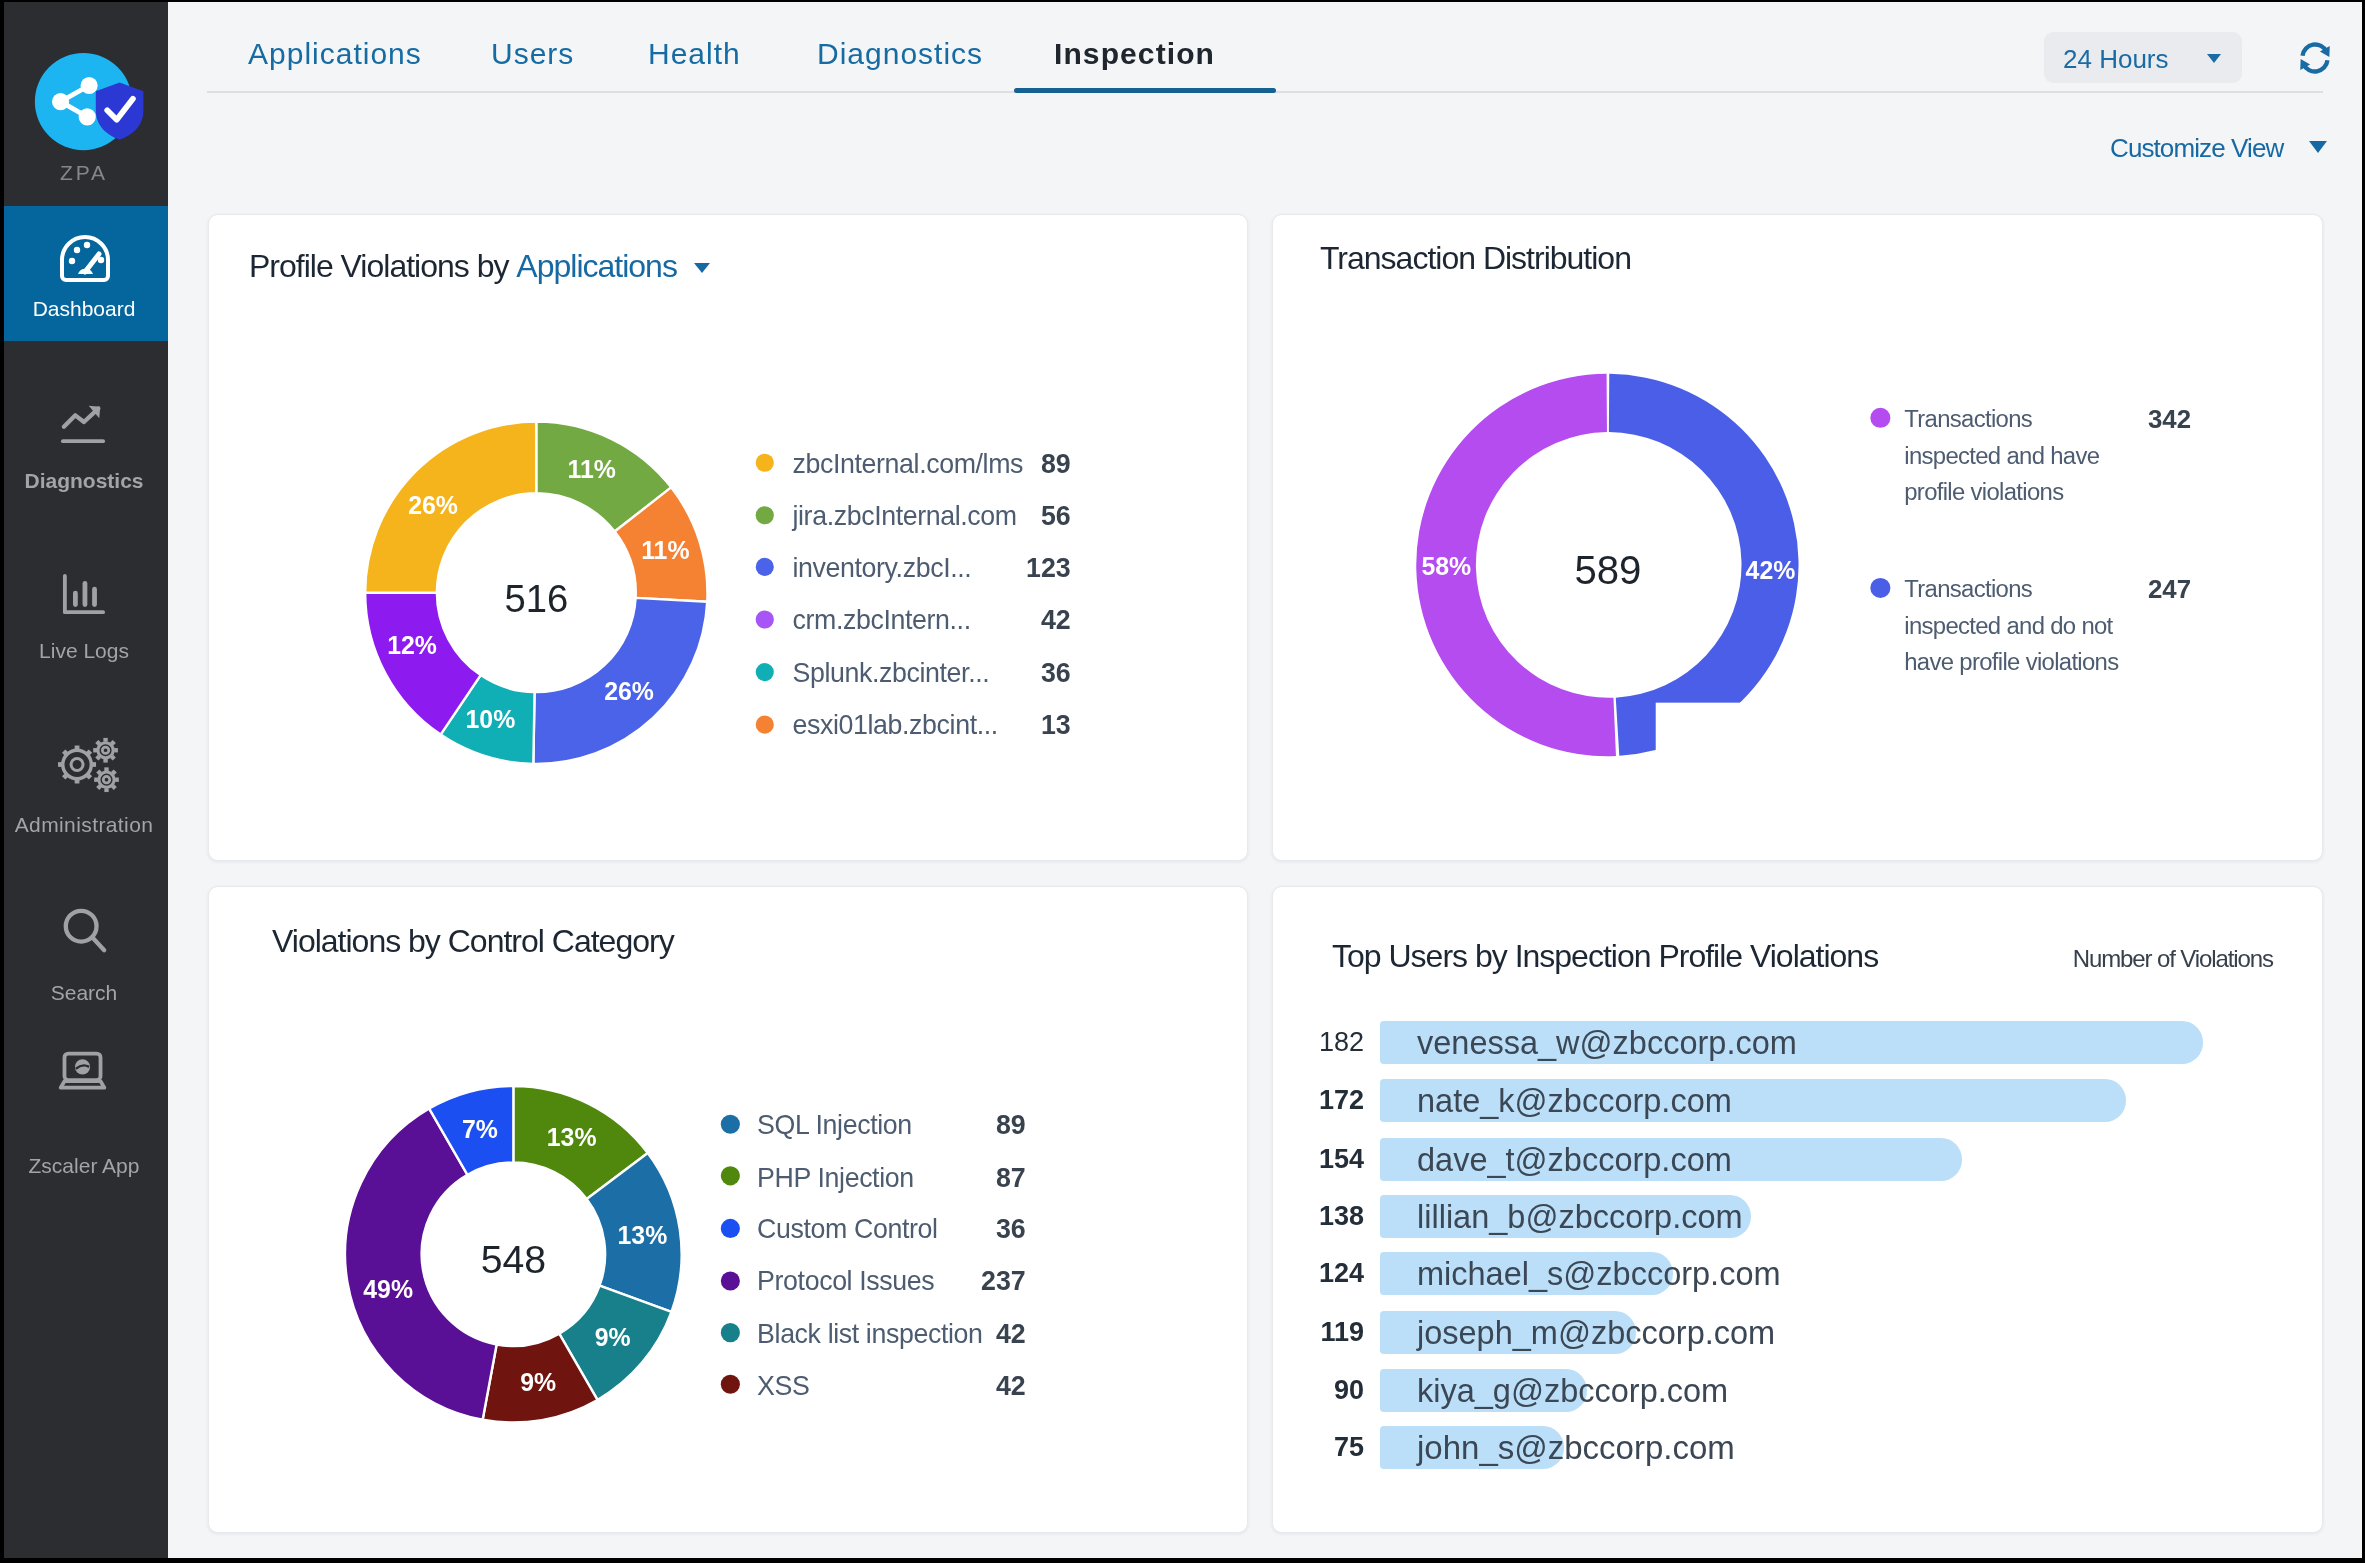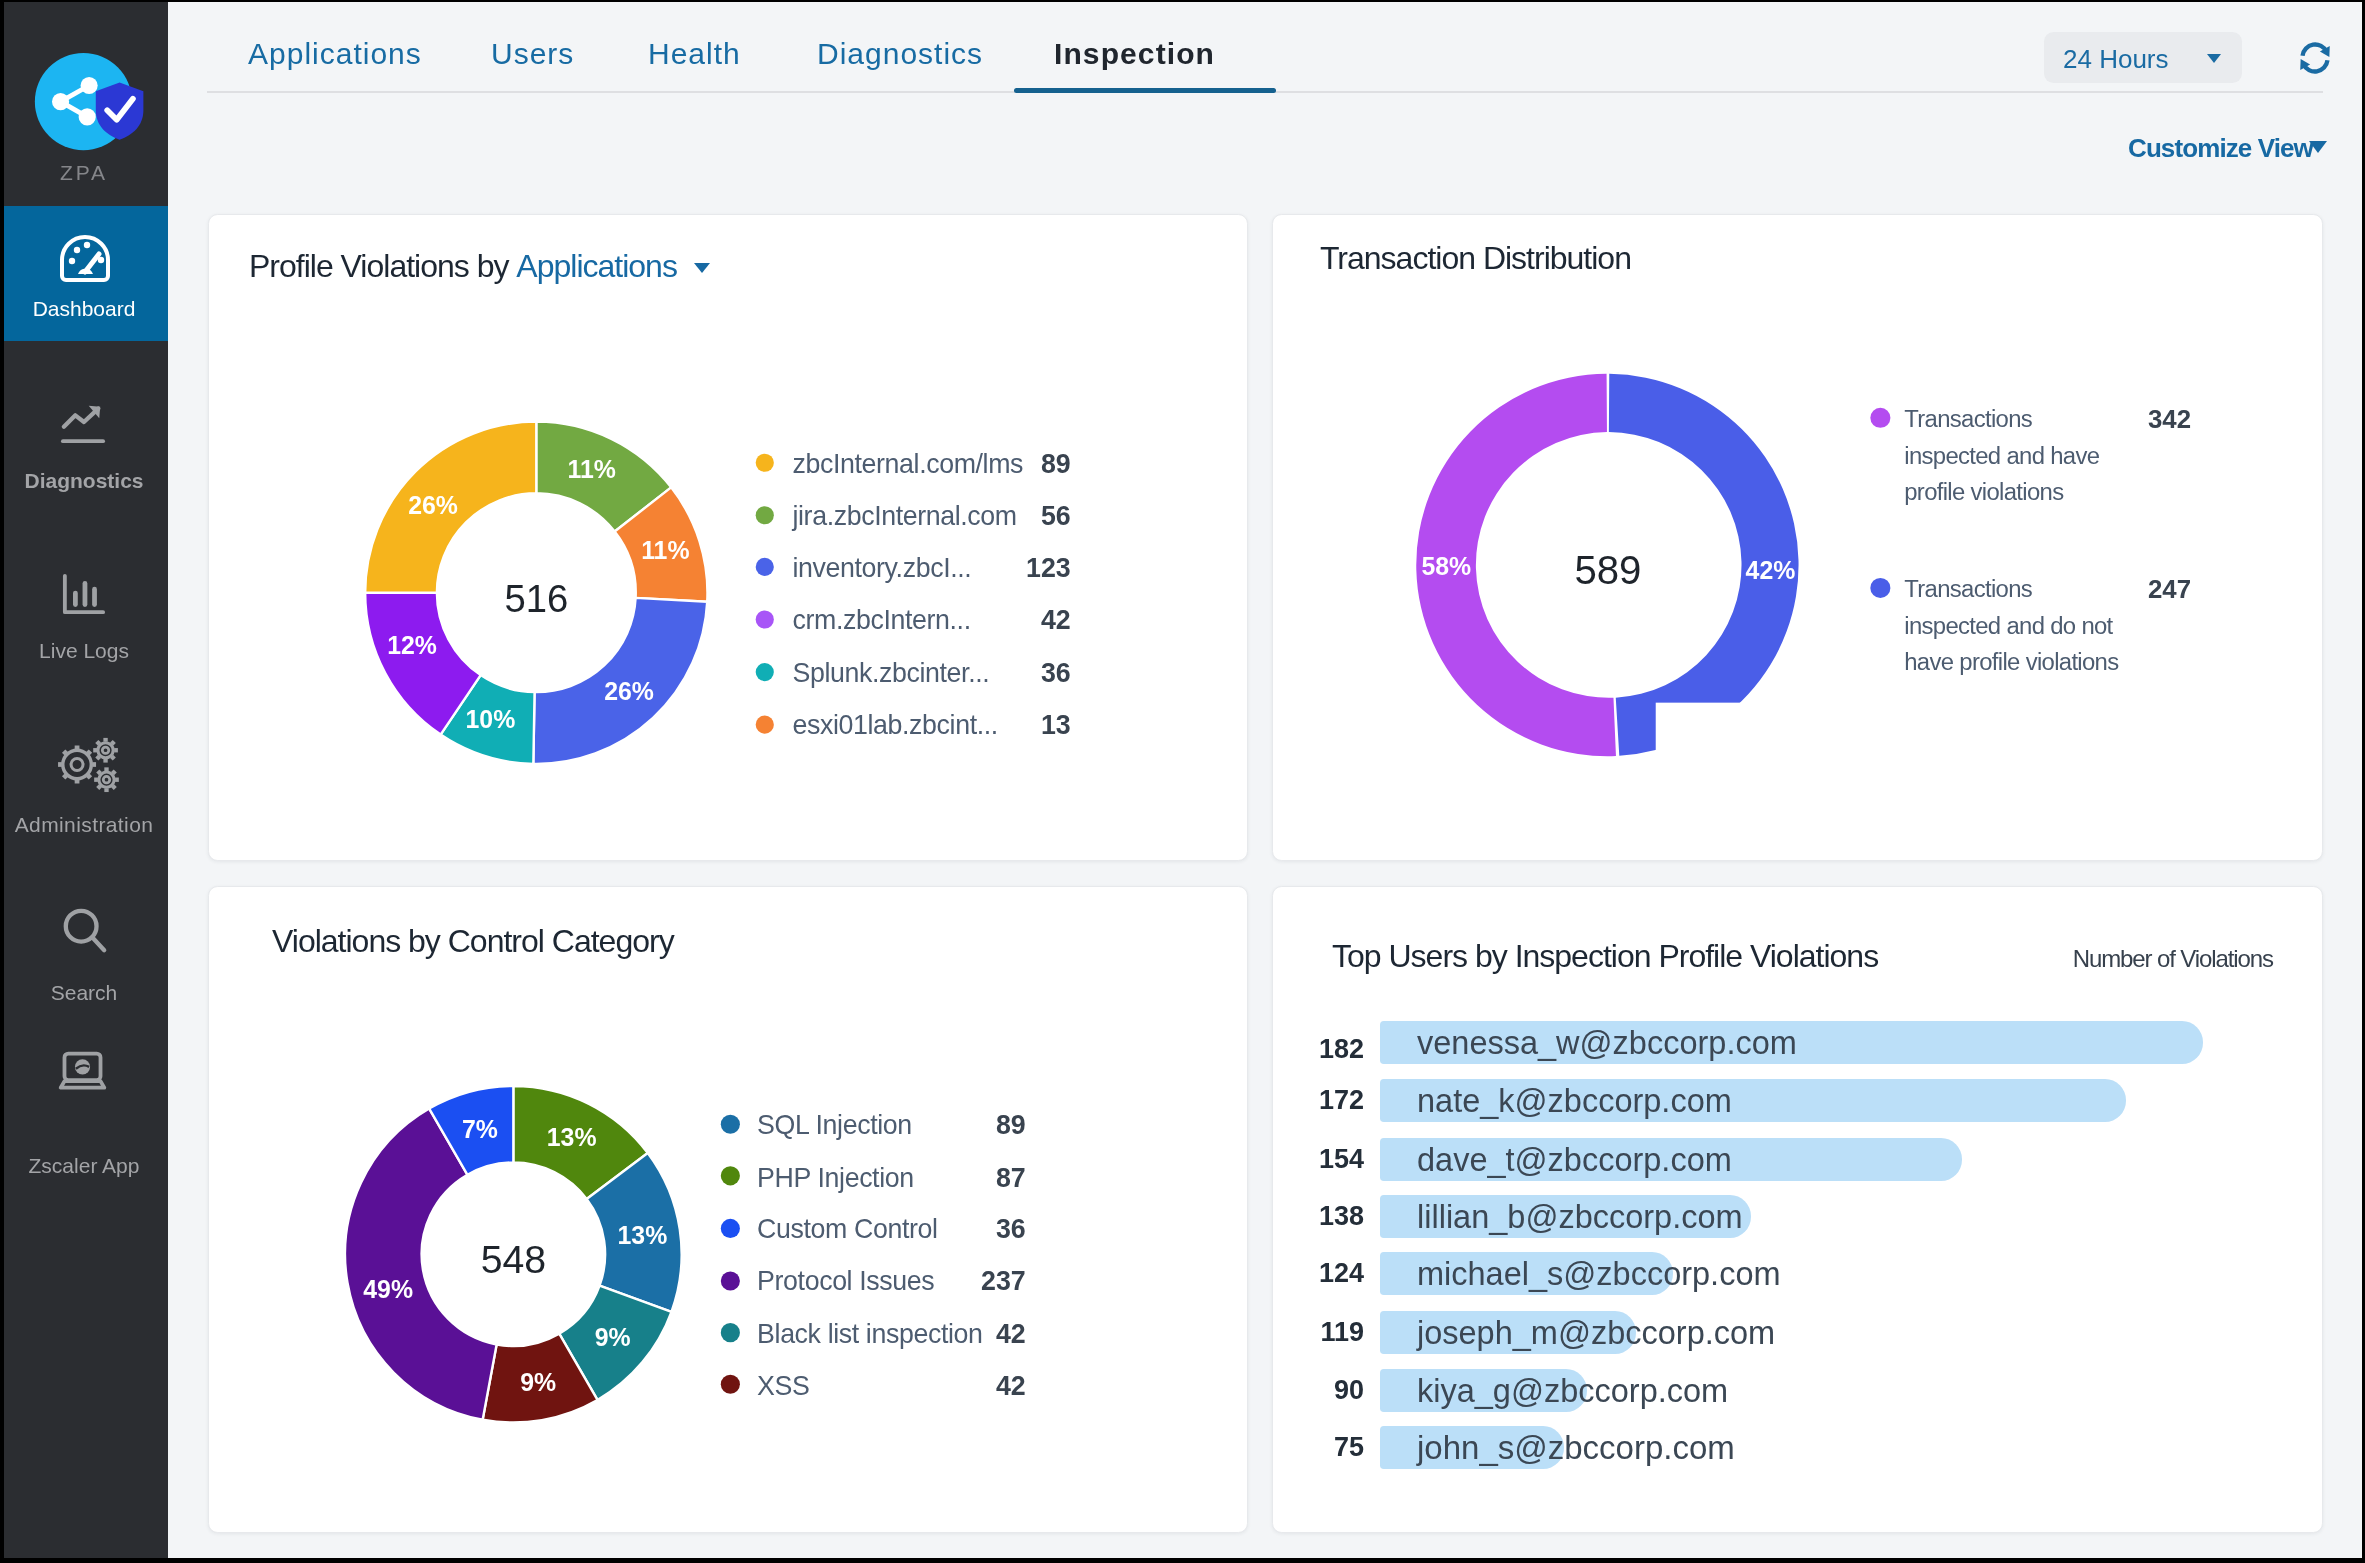--- a/index.html
+++ b/index.html
@@ -124,21 +124,21 @@
   <g>
     <path d="M4.8 15.5 A13.4 13.4 0 0 1 30.2 11.3" fill="none" stroke="#1a6ba3" stroke-width="4.6"></path>
     <path d="M33.6 5.2 L33.2 16.9 L23.2 11.1 Z" fill="#1a6ba3"></path>
   </g>
   <g transform="rotate(180 18 18)">
     <path d="M4.8 15.5 A13.4 13.4 0 0 1 30.2 11.3" fill="none" stroke="#1a6ba3" stroke-width="4.6"></path>
     <path d="M33.6 5.2 L33.2 16.9 L23.2 11.1 Z" fill="#1a6ba3"></path>
   </g>
 </svg>
 
-  <div style="position:absolute;left:2110px;top:130px;height:36px;line-height:36px;font-size:26px;font-weight:bold;letter-spacing:-0.9px;color:#1769a3;margin-left:18px;">Customize View</div>
+  <div style="position:absolute;left:2110px;top:130px;height:36px;line-height:36px;font-size:26px;font-weight:normal;letter-spacing:-0.9px;color:#1769a3;">Customize View</div>
   <div style="position:absolute;left:2309px;top:141px;width:0;height:0;border-left:9.6px solid transparent;border-right:9.6px solid transparent;border-top:12.4px solid #1769a3;"></div>
 
   <div class="card" style="left:208px;top:214px;width:1040px;height:647px;"></div>
   <div class="card" style="left:1272px;top:214px;width:1051px;height:647px;"></div>
   <div class="card" style="left:208px;top:886px;width:1040px;height:647px;"></div>
   <div class="card" style="left:1272px;top:886px;width:1051px;height:647px;"></div>
 
   <div class="title" style="left:249px;top:247px;">Profile Violations by&nbsp;<span style="color:#1769a3;">Applications</span>
     <span style="display:inline-block;margin-left:9.6px;margin-bottom:3.8px;width:0;height:0;border-left:8.6px solid transparent;border-right:8.6px solid transparent;border-top:10.5px solid #1769a3;"></span>
   </div>
@@ -222,21 +222,21 @@
 <text x="1073" y="1340" font-size="28" font-weight="bold" fill="#39434f" text-anchor="end" dominant-baseline="central">237</text>
 <circle cx="764" cy="1394" r="10" fill="#17808a"></circle>
 <text x="792" y="1395" font-size="28" letter-spacing="-0.4" fill="#4d5c70" dominant-baseline="central">Black list inspection</text>
 <text x="1073" y="1395" font-size="28" font-weight="bold" fill="#39434f" text-anchor="end" dominant-baseline="central">42</text>
 <circle cx="764" cy="1448" r="10" fill="#701410"></circle>
 <text x="792" y="1450" font-size="28" letter-spacing="-0.4" fill="#4d5c70" dominant-baseline="central">XSS</text>
 <text x="1073" y="1450" font-size="28" font-weight="bold" fill="#39434f" text-anchor="end" dominant-baseline="central">42</text>
   </svg>
 
   <div style="position:absolute;left:1380px;top:1021px;width:823px;height:43px;background:#bbdff8;border-radius:3.8px 21px 21px 3.8px;"></div>
-<div style="position:absolute;left:1275px;top:1021px;width:89px;height:43px;line-height:43px;text-align:right;font-size:27px;font-weight:bold;color:#242e39;margin-top:7px;">182</div>
+<div style="position:absolute;left:1275px;top:1021px;width:89px;height:43px;line-height:43px;text-align:right;font-size:27px;font-weight:normal;color:#242e39;">182</div>
 <div style="position:absolute;left:1417px;top:1021px;height:43px;line-height:44px;font-size:32.5px;color:#3b4754;">venessa_w@zbccorp.com</div>
 <div style="position:absolute;left:1380px;top:1079px;width:746px;height:43px;background:#bbdff8;border-radius:3.8px 21px 21px 3.8px;"></div>
 <div style="position:absolute;left:1275px;top:1079px;width:89px;height:43px;line-height:43px;text-align:right;font-size:27px;font-weight:bold;color:#242e39;">172</div>
 <div style="position:absolute;left:1417px;top:1079px;height:43px;line-height:44px;font-size:32.5px;color:#3b4754;">nate_k@zbccorp.com</div>
 <div style="position:absolute;left:1380px;top:1138px;width:582px;height:43px;background:#bbdff8;border-radius:3.8px 21px 21px 3.8px;"></div>
 <div style="position:absolute;left:1275px;top:1138px;width:89px;height:43px;line-height:43px;text-align:right;font-size:27px;font-weight:bold;color:#242e39;">154</div>
 <div style="position:absolute;left:1417px;top:1138px;height:43px;line-height:44px;font-size:32.5px;color:#3b4754;">dave_t@zbccorp.com</div>
 <div style="position:absolute;left:1380px;top:1195px;width:371px;height:43px;background:#bbdff8;border-radius:3.8px 21px 21px 3.8px;"></div>
 <div style="position:absolute;left:1275px;top:1195px;width:89px;height:43px;line-height:43px;text-align:right;font-size:27px;font-weight:bold;color:#242e39;">138</div>
 <div style="position:absolute;left:1417px;top:1195px;height:43px;line-height:44px;font-size:32.5px;color:#3b4754;text-align:right;">lillian_b@zbccorp.com</div>

